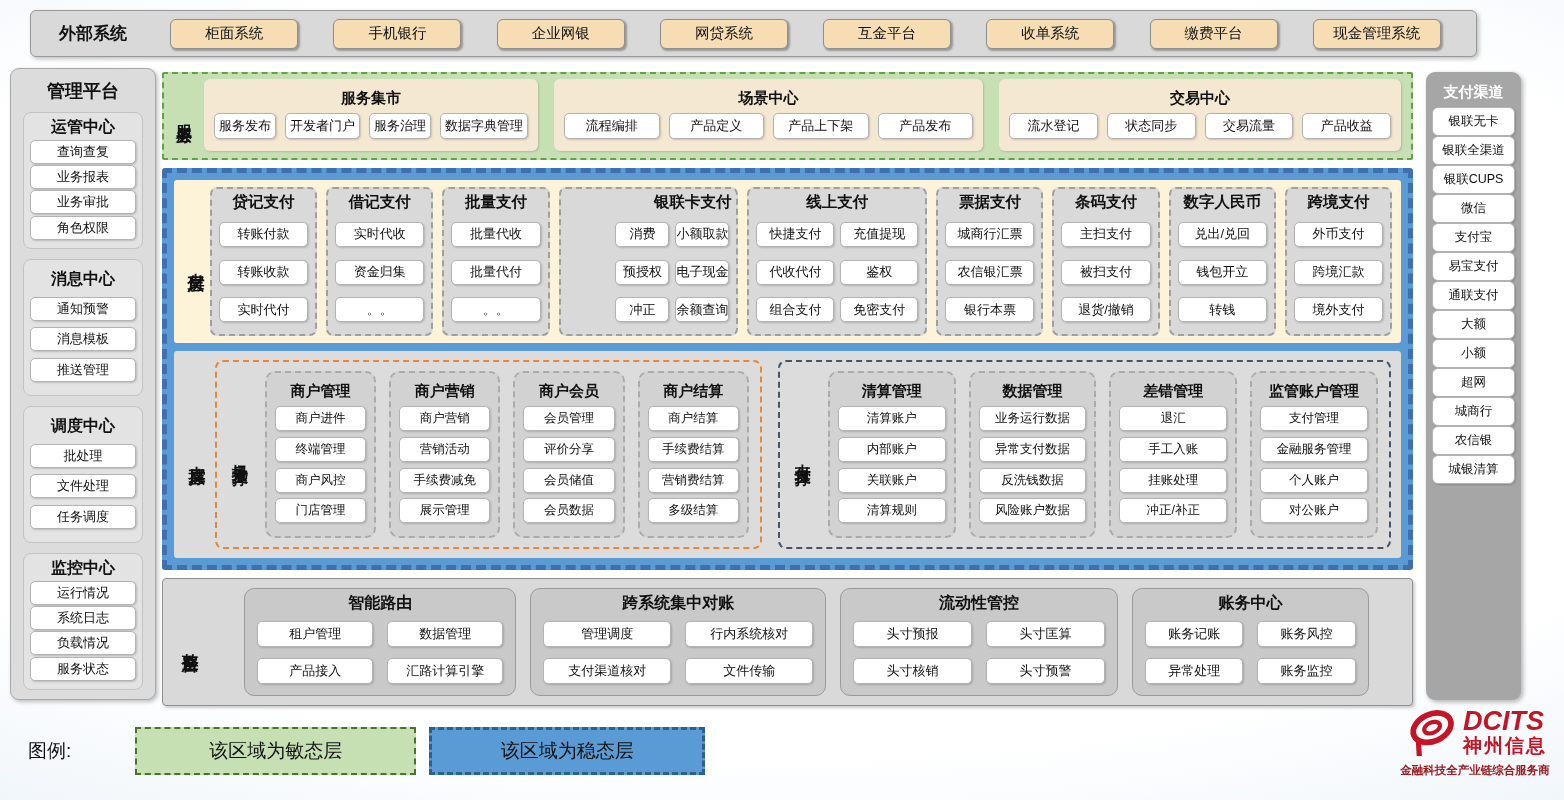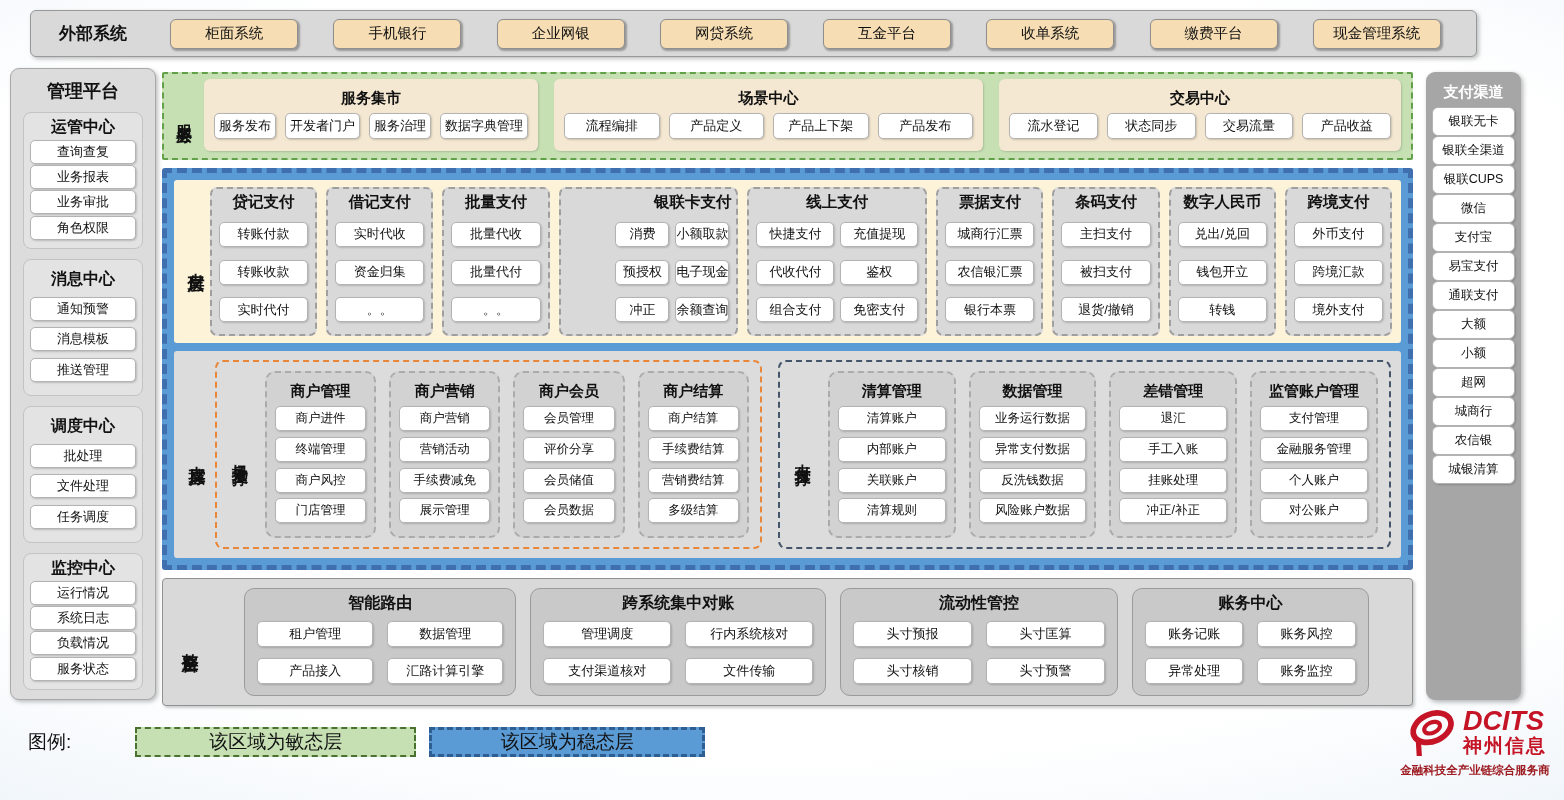--- a/index.html
+++ b/index.html
@@ -78,21 +78,21 @@
   
   .channels{position:absolute;left:1426px;top:72px;width:95px;height:628px;background:#a6a6a6;border-radius:9px;
     display:flex;flex-direction:column;padding:9px 6px 11px;box-shadow:2px 2px 5px rgba(0,0,0,.3);}
   .channels-title{color:#fff;font-weight:700;font-size:15px;text-align:center;margin:2px 0 5px;}
   #channel-items{flex:1;display:flex;flex-direction:column;justify-content:flex-start;}
   .chan-btn{height:29px;font-size:12.5px;border-radius:6px;}
 
   
   .legend{position:absolute;left:28px;top:727px;display:flex;align-items:center;}
   .legend-label{font-size:19px;}
-  .legend-box{height:30px;display:flex;align-items:center;justify-content:center;font-size:19px;}
+  .legend-box{height:48px;display:flex;align-items:center;justify-content:center;font-size:19px;}
   .legend-box.green{width:281px;margin-left:64px;background:#c6e0b4;border:2px dashed #49712f;}
   .legend-box.blue{width:276px;margin-left:13px;background:#5b9bd5;border:3px dashed #2f5e93;}
 
   
   .logo{position:absolute;left:1388px;top:704px;width:174px;display:flex;flex-direction:column;align-items:center;}
   .logo-row{display:flex;align-items:center;}
   .logo-texts{display:flex;flex-direction:column;line-height:1.08;margin-left:2px;}
   .logo-brand{color:#c41425;font-weight:700;font-style:italic;font-size:27px;}
   .logo-name{color:#c41425;font-weight:700;font-size:19px;letter-spacing:2px;}
   .logo-tagline{color:#9c1c22;font-weight:700;font-size:11.5px;margin-top:3px;white-space:nowrap;}

